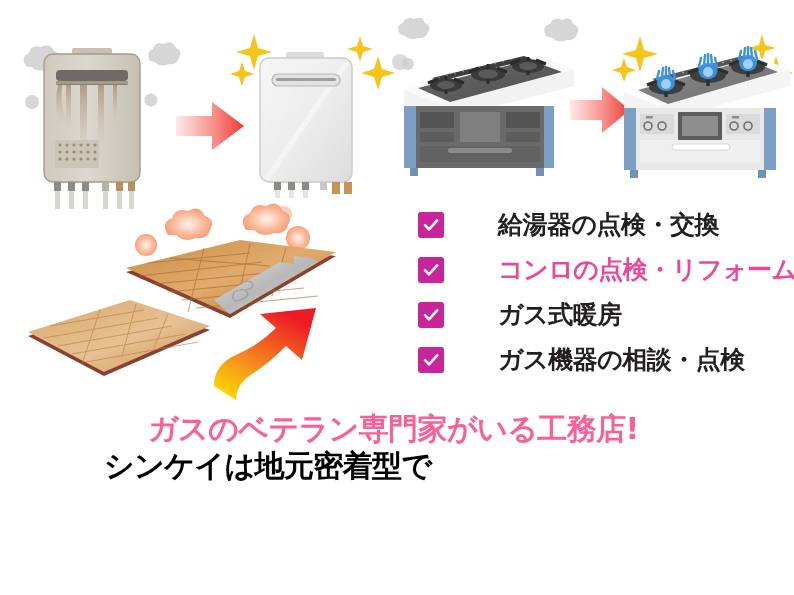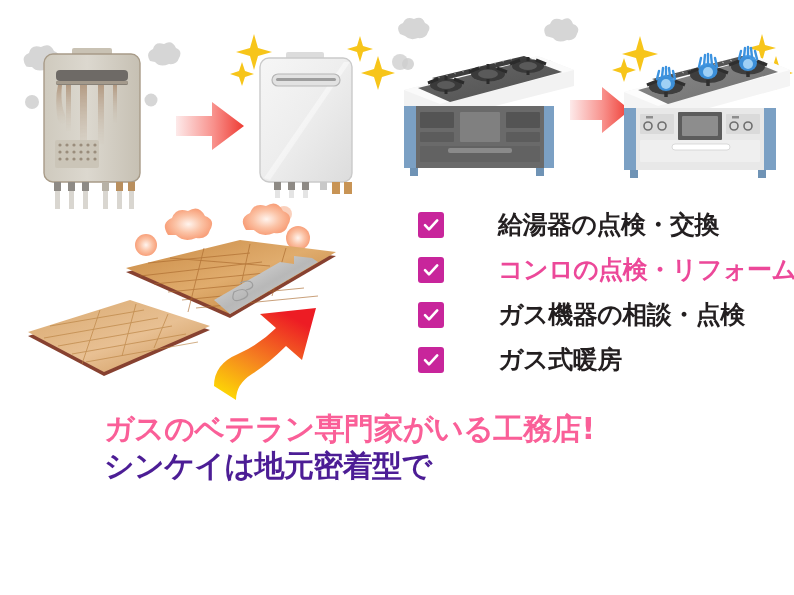--- a/index.html
+++ b/index.html
@@ -494,32 +494,32 @@
       </span>
       <span class="check-label" style="color:#ec4899;">コンロの点検・リフォーム</span>
     </div>
 
     <div class="check-row">
       <span class="check-box" style="background:#c8259b;">
         <svg viewBox="0 0 18 18">
             <path d="M3 9.2 L7 13.4 L15.2 4.4" stroke="#ffffff" stroke-width="2.6" fill="none" stroke-linecap="round" stroke-linejoin="round"></path>
           </svg>
       </span>
-      <span class="check-label" style="color:#231f20;">ガス機器の相談・点検</span>
+      <span class="check-label" style="color:#231f20;">ガス式暖房</span>
     </div>
 
     <div class="check-row">
       <span class="check-box" style="background:#c8259b;">
         <svg viewBox="0 0 18 18">
             <path d="M3 9.2 L7 13.4 L15.2 4.4" stroke="#ffffff" stroke-width="2.6" fill="none" stroke-linecap="round" stroke-linejoin="round"></path>
           </svg>
       </span>
-      <span class="check-label" style="color:#231f20;">ガス式暖房</span>
+      <span class="check-label" style="color:#231f20;">ガス機器の相談・点検</span>
     </div>
 
   </div>
 
   <div id="tagline">
-    <div class="tag-line" style="color:#fa5f98;">ガスのベテラン専門家がいる工務店!</div>
-    <div class="tag-line" style="color:#4c1d95;">シンケイは地元密着型で</div>
+    <div class="tag-line" style="color:#fa5f98;margin-left:44px;">ガスのベテラン専門家がいる工務店!</div>
+    <div class="tag-line" style="color:#000000;">シンケイは地元密着型で</div>
   </div>
 
 </div>
 
 </body></html>

